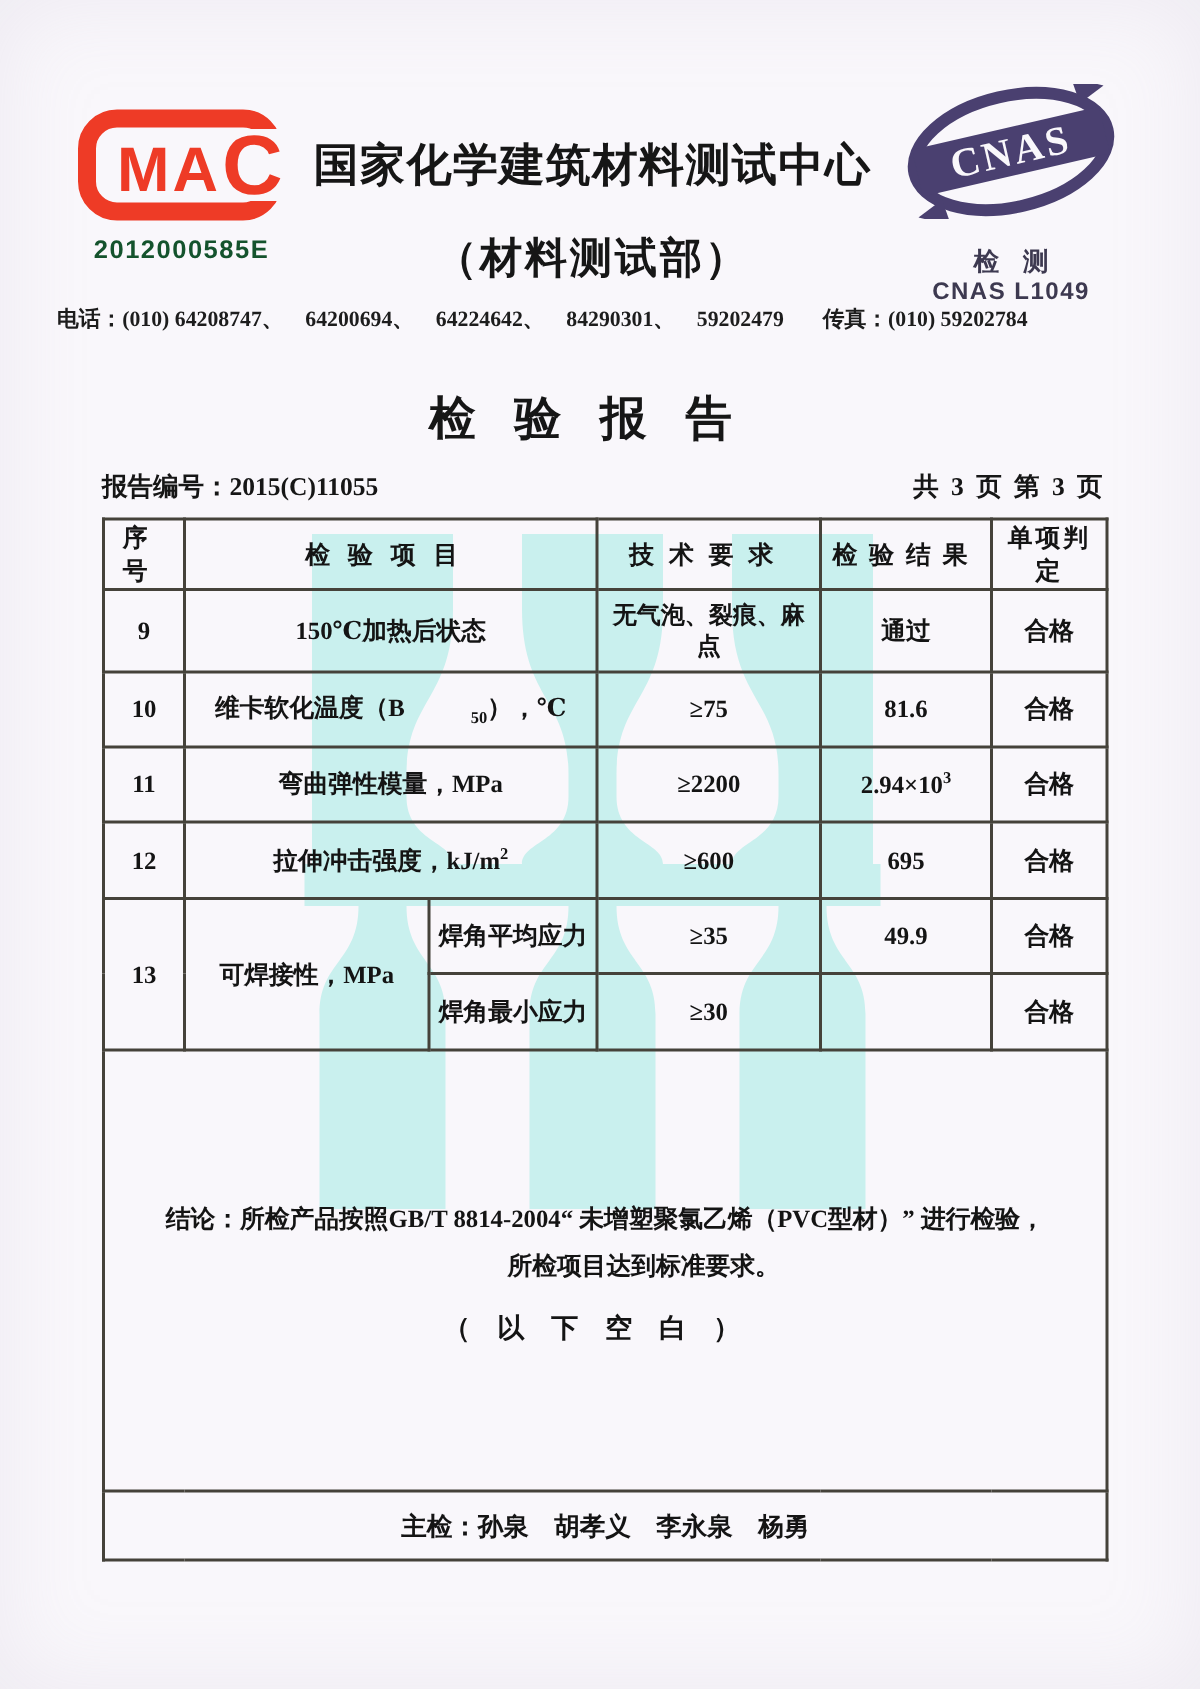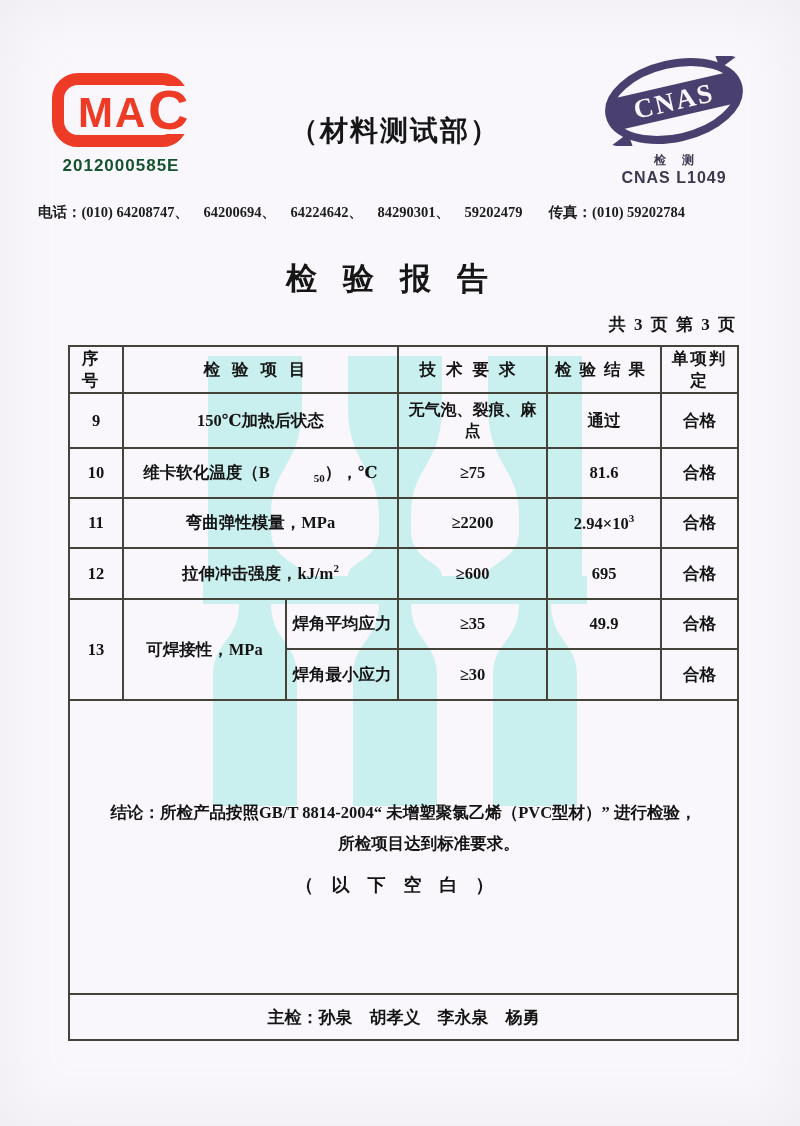--- a/index.html
+++ b/index.html
@@ -10,21 +10,21 @@
     box-shadow:inset 0 0 60px rgba(190,180,200,.18);
   }
   
   .cma-block{position:absolute;left:46px;top:72px;width:150px;text-align:center;}
   .cma-no{color:#14532d;font-weight:bold;font-size:17px;letter-spacing:1px;margin-top:4px;
           font-family:"Liberation Sans",sans-serif;}
   .org-block{position:absolute;left:190px;top:90px;width:410px;text-align:center;}
   .org-name{font-size:30px;font-weight:bold;white-space:nowrap;letter-spacing:1px;}
   .org-dept{font-size:28px;font-weight:bold;margin-top:22px;letter-spacing:2px;}
   .cnas-block{position:absolute;left:596px;top:56px;width:156px;text-align:center;}
-  .cnas-cat{font-size:12px;font-weight:bold;color:#3d3950;letter-spacing:16px;padding-left:16px;margin-top:2px;}
+  .cnas-cat{font-size:17px;font-weight:bold;color:#3d3950;letter-spacing:16px;padding-left:16px;margin-top:12px;}
   .cnas-no{font-size:16px;font-weight:bold;color:#3d3950;letter-spacing:1px;
            font-family:"Liberation Sans",sans-serif;}
   
   .contact{position:absolute;left:38px;top:203px;width:728px;font-size:14.5px;font-weight:bold;color:#1d1d1d;}
   .contact .line{margin-bottom:7px;white-space:nowrap;}
   .contact .gap{display:inline-block;width:26px;}
   
   .doc-title{position:absolute;left:0;top:258px;width:800px;text-align:center;
              font-size:31px;font-weight:bold;letter-spacing:26px;box-sizing:border-box;}
   .report-line{position:absolute;left:68px;top:313px;width:669px;font-size:17px;font-weight:bold;}
@@ -82,20 +82,21 @@
     <svg width="140" height="76" viewBox="0 0 140 76">
       <rect x="7" y="7" width="124" height="62" rx="20" fill="none" stroke="#ee3b26" stroke-width="12"></rect>
       <rect x="100" y="14" width="40" height="48" fill="#f9f7fb"></rect>
       <text x="97" y="57" font-family="Liberation Sans, sans-serif" font-size="56" font-weight="bold" fill="#ee3b26">C</text>
       <text x="27" y="55" font-family="Liberation Sans, sans-serif" font-size="42" font-weight="bold" fill="#ee3b26" letter-spacing="2">MA</text>
     </svg>
     <div class="cma-no">2012000585E</div>
   </div>
 
   <div class="org-block">
+    <div class="org-name">国家化学建筑材料测试中心</div>
     <div class="org-dept">（材料测试部）</div>
   </div>
 
   <div class="cnas-block">
     <svg width="152" height="90" viewBox="0 0 152 90">
       <g transform="rotate(-13 76 45)">
         <ellipse cx="76" cy="45" rx="66" ry="37" fill="none" stroke="#4a4070" stroke-width="8"></ellipse>
         <rect x="12" y="29" width="128" height="32" fill="#4a4070"></rect>
         <text x="35" y="54" font-family="Liberation Serif, serif" font-size="27" font-weight="bold" fill="#f9f7fb" letter-spacing="2">CNAS</text>
         <polygon points="126,6 146,16 128,24" fill="#4a4070"></polygon>
@@ -108,20 +109,21 @@
 
   <div class="contact">
     <div class="line">
       <span>电话：</span><span>(010) 64208747、　64200694、　64224642、　84290301、　59202479</span><span class="gap"></span><span>传真：</span><span>(010) 59202784</span>
     </div>
   </div>
 
   <div class="doc-title">检验报告</div>
 
   <div class="report-line">
+    <span class="report-no"><span>报告编号：</span><span>2015(C)11055</span></span>
     <span class="page-info">共 3 页 第 3 页</span>
   </div>
 
   <table class="report">
     <colgroup>
       <col style="width:54px">
         <col style="width:163px">
         <col style="width:112px">
       <col style="width:149px">
         <col style="width:114px">

